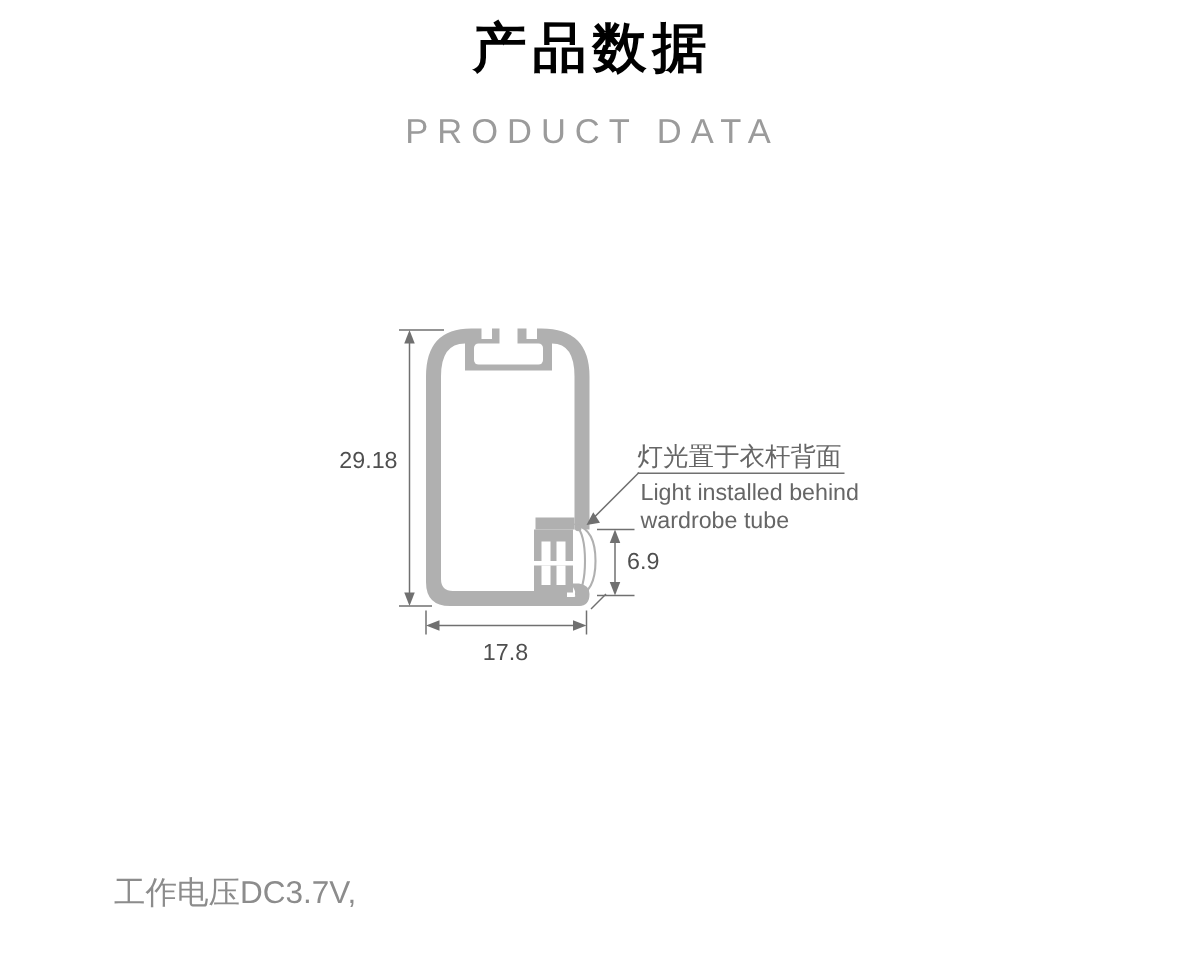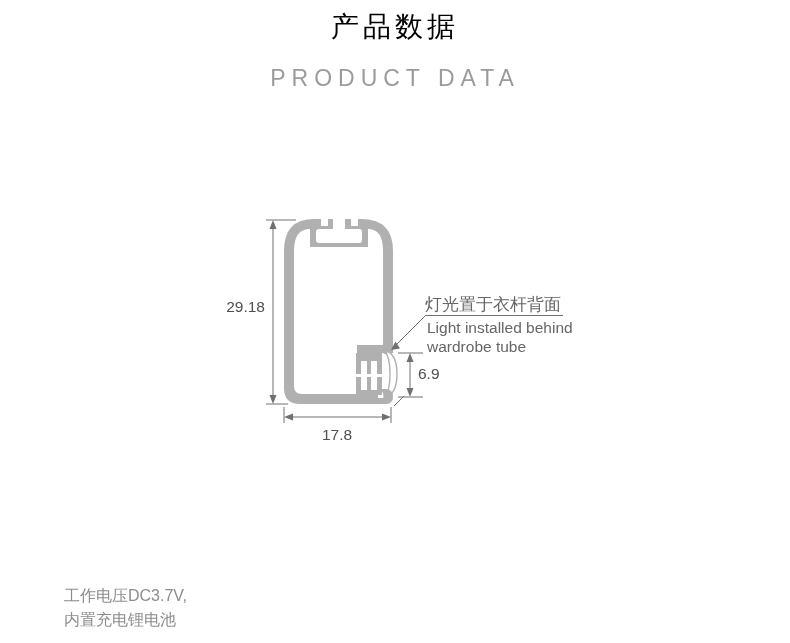--- a/index.html
+++ b/index.html
@@ -8,39 +8,39 @@
     position: relative;
     width: 790px;
     height: 643px;
     background: #ffffff;
     overflow: hidden;
     font-family: "Liberation Sans", sans-serif;
   }
   .header { position: absolute; top: 0; left: 0; width: 100%; text-align: center; }
   .title-cn {
     margin-top: 12px;
-    font-size: 28px;
+    font-size: 36px;
     line-height: 1.1;
-    font-weight: 400;
+    font-weight: 700;
     color: #000000;
     letter-spacing: 4px;
   }
   .title-en {
     margin-top: 22px;
     font-size: 23px;
     font-weight: 400;
     color: #9b9b9b;
     letter-spacing: 6px;
   }
   .diagram-svg { position: absolute; left: 0; top: 0; }
   .specs {
     position: absolute;
-    left: 64px;
+    left: 76px;
     top: 584px;
-    font-size: 16px;
+    font-size: 21px;
     line-height: 24px;
     color: #8c8c8c;
   }
   .dim-text {
     font-family: "Liberation Sans", sans-serif;
     font-size: 15.5px;
     fill: #4f4f4f;
   }
   .anno-text-cn {
     font-family: "Liberation Sans", sans-serif;
@@ -131,16 +131,15 @@
         <polygon points="391,350 400,348.5 395.5,341.5" fill="#707070"></polygon>
       </g>
       <text class="anno-text-cn" x="425" y="310">灯光置于衣杆背面</text>
       <text class="anno-text-en" x="427" y="333">Light installed behind</text>
       <text class="anno-text-en" x="427" y="352">wardrobe tube</text>
     </g>
   </svg>
 
   <div class="specs">
     <div>工作电压DC3.7V,</div>
-    <div>内置充电锂电池</div>
   </div>
 
 </div>
 
 </body></html>

